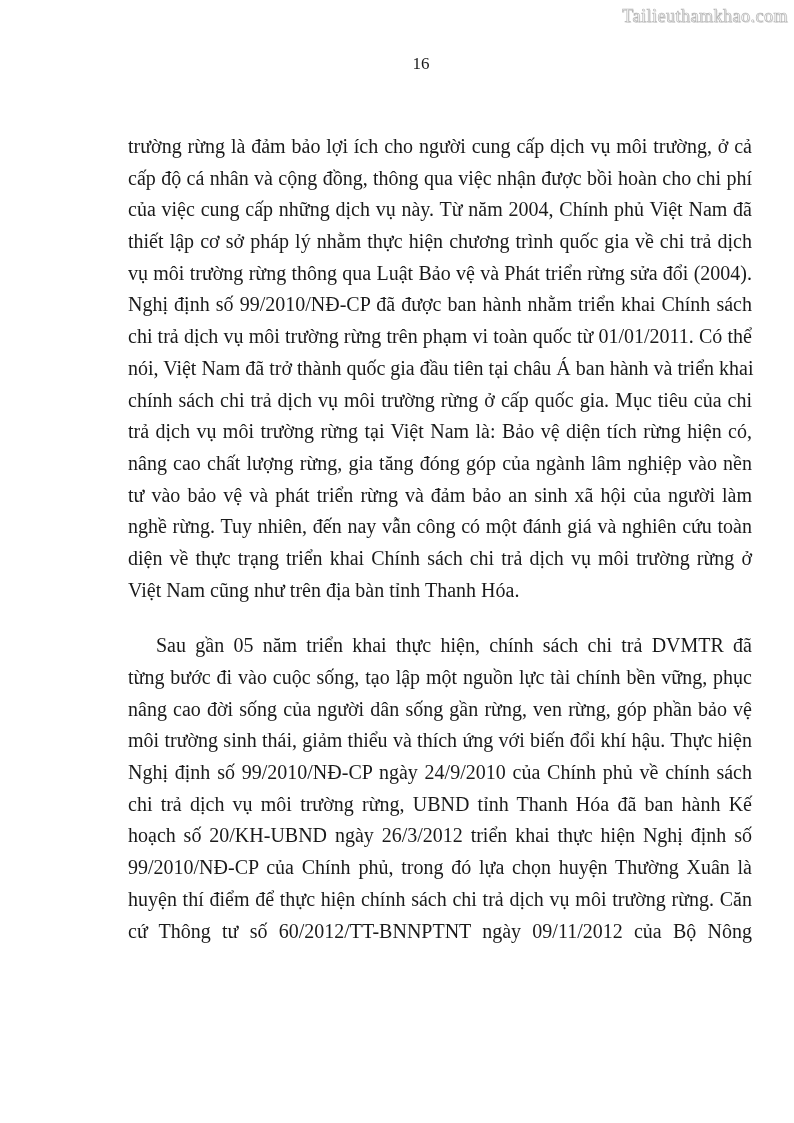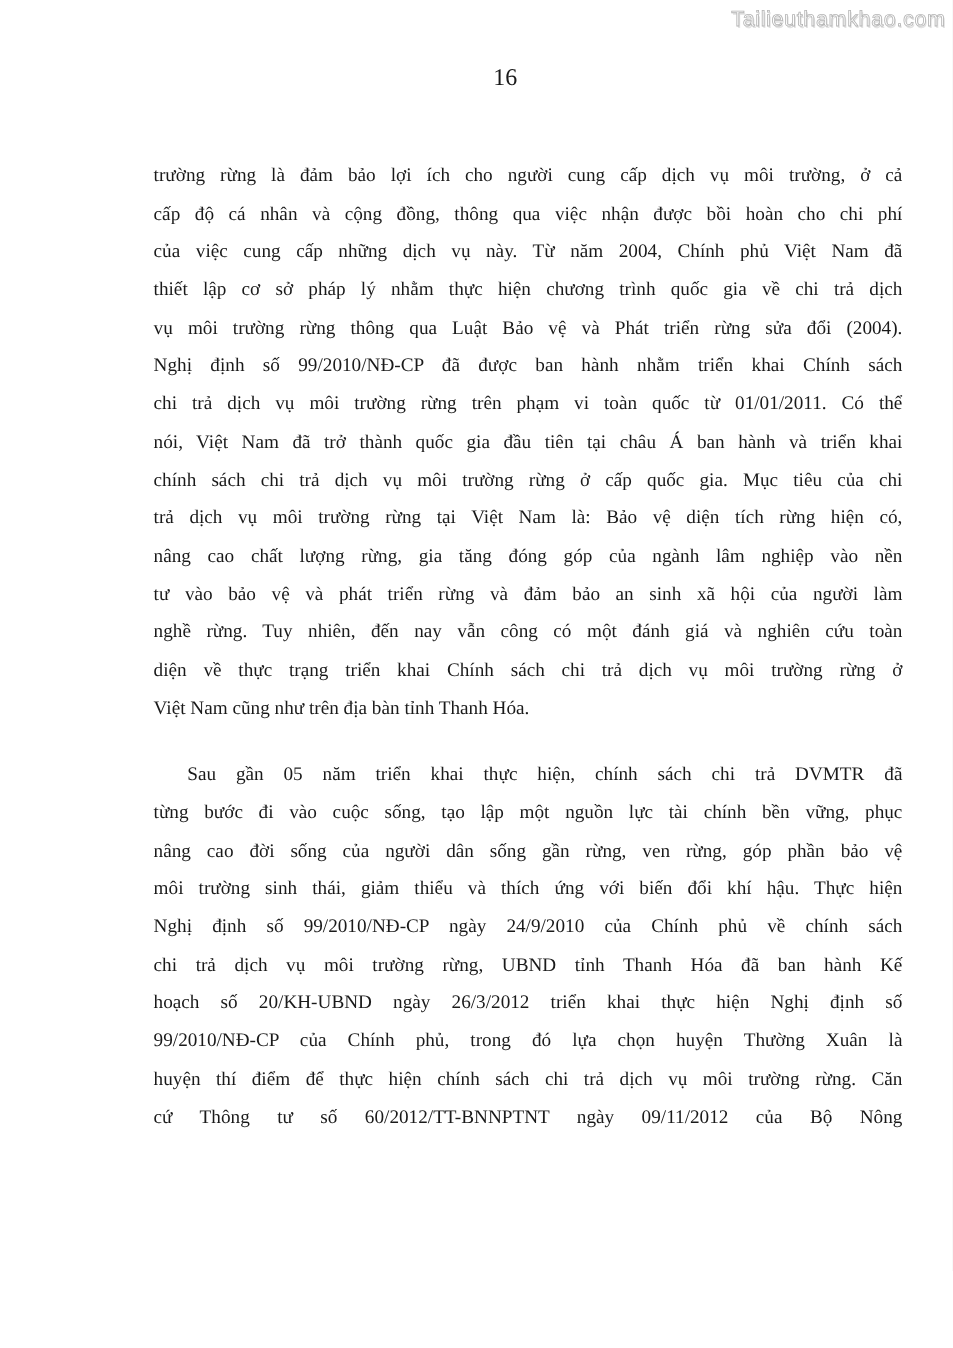--- a/index.html
+++ b/index.html
@@ -13,50 +13,50 @@
     height: 1123px;
     background: #ffffff;
     overflow: hidden;
     font-family: "Liberation Serif", "DejaVu Serif", serif;
     color: #1a1a1a;
   }
   .watermark {
     position: absolute;
     top: 6px;
     right: 6px;
-    font-family: Liberation Sans, sans-serif;
+    font-family: Liberation Serif, serif;
     font-size: 18px;
     letter-spacing: 0.5px;
     color: #ffffff;
     -webkit-text-stroke: 0.7px #b4b4b4;
     text-shadow: 1px 1px 0 #e2e2e2;
     user-select: none;
   }
   .page-number {
     position: absolute;
     top: 54px;
     left: 421px;
     transform: translateX(-50%);
-    font-size: 20px;
+    font-size: 17px;
     color: #1a1a1a;
   }
   .text-block {
     position: absolute;
     left: 128px;
     top: 131px;
     width: 624px;
   }
   .para {
     margin: 0;
     padding: 0;
   }
   .text-line {
     height: 31.7px;
     line-height: 31.7px;
-    font-size: 16px;
+    font-size: 20px;
     text-align: justify;
     text-align-last: justify;
     text-justify: inter-word;
     white-space: nowrap;
     overflow: visible;
   }
   .text-line.last-short {
     text-align-last: left;
   }
   .text-line.indented {

